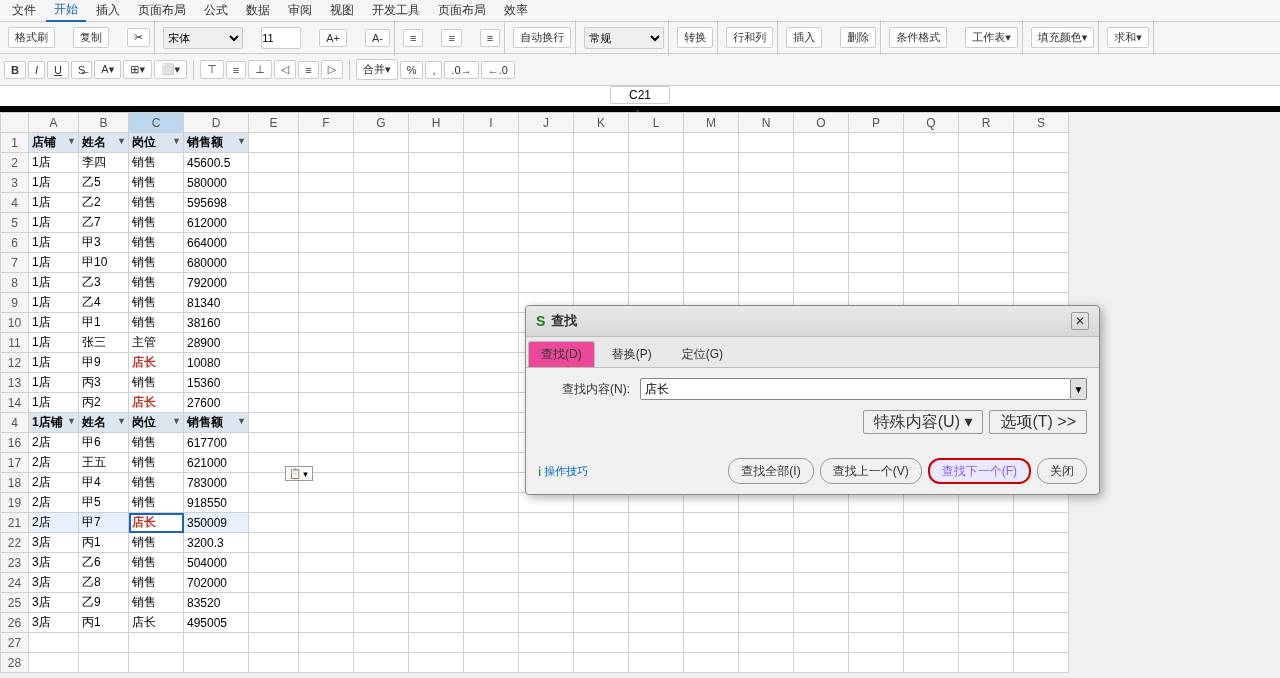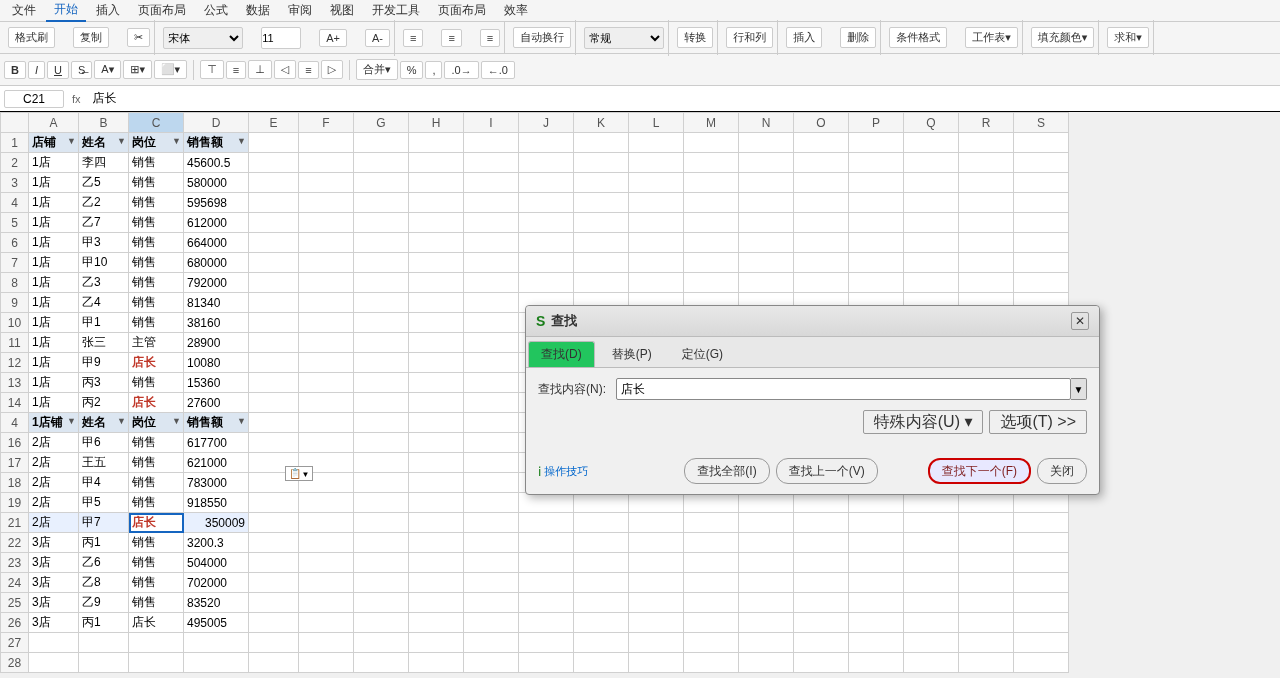--- a/index.html
+++ b/index.html
@@ -6,21 +6,21 @@
     body { font-family: 'Microsoft YaHei', SimSun, Arial, sans-serif; font-size: 12px; background: #f0f0f0; overflow: hidden; }
 
     
     .toolbar { background: #f5f5f5; border-bottom: 1px solid #ccc; padding: 2px 4px; display: flex; align-items: center; gap: 4px; height: 32px; }
     .toolbar-btn { background: #fff; border: 1px solid #ccc; border-radius: 2px; padding: 2px 6px; font-size: 11px; cursor: pointer; color: #333; }
     .toolbar-section { display: flex; align-items: center; gap: 18px; padding: 7px 4px; border-right: 1px solid #ccc; }
     .font-select { width: 80px; border: 1px solid #ccc; border-radius: 2px; height: 22px; font-size: 11px; }
     .font-size { width: 40px; border: 1px solid #ccc; border-radius: 2px; height: 22px; font-size: 11px; }
 
     
-    .formula-bar { display: flex; align-items: center; background: #fff; border-bottom: 1px solid #000000; height: 26px; padding: 0 4px; gap: 4px; }
+    .formula-bar { display: flex; align-items: center; background: #fff; border-bottom: 6px solid #000000; height: 26px; padding: 0 4px; gap: 4px; flex-direction: column; }
     .cell-ref { width: 60px; border: 1px solid #ccc; border-radius: 2px; padding: 1px 4px; font-size: 12px; text-align: center; }
     .formula-icon { font-size: 11px; color: #666; cursor: pointer; padding: 0 4px; }
     .formula-input { flex: 1; border: none; outline: none; font-size: 12px; padding: 1px 4px; }
 
     
     .spreadsheet-container { display: flex; flex-direction: column; height: calc(678px - 90px); overflow: hidden; }
     .sheet-scroll { overflow: auto; flex: 1; }
 
     table.sheet { border-collapse: collapse; table-layout: fixed; }
     table.sheet th, table.sheet td { border: 1px solid #d0d0d0; font-size: 12px; padding: 1px 3px; white-space: nowrap; overflow: hidden; }
@@ -36,35 +36,35 @@
 
     
     .dialog-overlay { position: fixed; top: 0; left: 0; width: 100%; height: 100%; pointer-events: none; }
     .dialog { position: absolute; top: 305px; left: 525px; width: 575px; background: #f0f0f0; border: 1px solid #888; border-radius: 4px; box-shadow: 3px 3px 10px rgba(0,0,0,0.3); pointer-events: all; }
     .dialog-titlebar { background: linear-gradient(to bottom, #e8e8e8, #d8d8d8); border-bottom: 1px solid #bbb; padding: 6px 10px; display: flex; align-items: center; justify-content: space-between; border-radius: 4px 4px 0 0; }
     .dialog-title { font-size: 13px; font-weight: bold; color: #333; display: flex; align-items: center; gap: 6px; }
     .dialog-title-icon { color: #1a7e1a; font-weight: bold; font-size: 14px; }
     .dialog-close { background: none; border: 1px solid #999; border-radius: 2px; width: 18px; height: 18px; cursor: pointer; font-size: 12px; display: flex; align-items: center; justify-content: center; color: #333; }
     .dialog-tabs { display: flex; border-bottom: 1px solid #bbb; background: #e8e8e8; padding-top: 4px; }
     .dialog-tab { padding: 4px 12px; font-size: 12px; cursor: pointer; border: 1px solid transparent; border-bottom: none; margin: 0 2px; border-radius: 3px 3px 0 0; color: #333; }
-    .dialog-tab.active { background: #22c55e; border-color: #bbb; border-bottom-color: #f0f0f0; }
+    .dialog-tab.active { background: #ec4899; border-color: #bbb; border-bottom-color: #f0f0f0; }
     .dialog-body { padding: 10px 12px; }
-    .dialog-row { display: flex; align-items: center; margin-bottom: 10px; gap: 8px; }
+    .dialog-row { display: flex; align-items: center; margin-bottom: 10px; gap: 8px; margin-left: 24px; }
     .dialog-label { font-size: 12px; white-space: nowrap; color: #333; min-width: 70px; }
     .dialog-input { flex: 1; height: 22px; border: 1px solid #888; border-radius: 2px; padding: 1px 4px; font-size: 12px; background: #fff; }
     .dialog-select-arrow { width: 16px; height: 22px; border: 1px solid #888; border-left: none; border-radius: 0 2px 2px 0; background: #e0e0e0; display: flex; align-items: center; justify-content: center; font-size: 10px; cursor: pointer; }
     .dialog-input-wrap { display: flex; flex: 1; }
     .dialog-actions-top { display: flex; justify-content: flex-end; gap: 6px; margin-bottom: 8px; }
     .dialog-btn-secondary { height: 24px; padding: 0 10px; font-size: 16px; border: 1px solid #999; border-radius: 2px; background: #f0f0f0; cursor: pointer; color: #333; }
     .dialog-footer { display: flex; align-items: center; justify-content: space-between; padding: 6px 12px 10px; }
     .hint-link { color: #0066cc; font-size: 11px; cursor: pointer; display: flex; align-items: center; gap: 3px; }
     .hint-icon { color: #1a7e1a; font-size: 13px; }
     .dialog-buttons { display: flex; gap: 6px; }
     .dialog-btn { height: 26px; padding: 0 12px; font-size: 12px; border: 1px solid #999; border-radius: 12px; background: #f0f0f0; cursor: pointer; color: #333; }
-    .dialog-btn-primary { background: #e8e8ff; border: 2px solid #cc0000; color: #7f1d1d; font-weight: normal; margin-left: 44px; }
+    .dialog-btn-primary { background: #e8e8ff; border: 2px solid #cc0000; color: #8b5cf6; font-weight: normal; }
 
     .top-menu { background: #f5f5f5; border-bottom: 1px solid #ccc; height: 22px; display: flex; align-items: center; padding: 0 4px; gap: 2px; }
     .menu-item { font-size: 12px; padding: 2px 8px; cursor: pointer; color: #333; }
     .active-tab { color: #1565c0; border-bottom: 2px solid #1565c0; }
 
     .toolbar2 { background: #f5f5f5; border-bottom: 1px solid #ccc; height: 32px; display: flex; align-items: center; padding: 0 4px; gap: 2px; }
 
     .clipboard-icon { position: absolute; top: 466px; left: 285px; background: #fff; border: 1px solid #999; padding: 1px 3px; font-size: 10px; cursor: pointer; z-index: 5; }
   </style>
 </head>
@@ -628,21 +628,21 @@
             <td></td>
             <td></td>
             <td></td>
             <td></td>
           </tr>
           <tr>
             <td class="row-header">21</td>
             <td style="background: rgb(232, 240, 254);">2店</td>
             <td style="background: rgb(232, 240, 254);">甲7</td>
             <td style="color: rgb(192, 57, 43); font-weight: bold; outline: rgb(21, 101, 192) solid 2px; outline-offset: -2px; background: rgb(255, 255, 255);">店长</td>
-            <td style="background: rgb(232, 240, 254); text-align: right;">350009</td>
+            <td style="background: rgb(232, 240, 254);">350009</td>
             <td></td>
             <td></td>
             <td></td>
             <td></td>
             <td></td>
             <td></td>
             <td></td>
             <td></td>
             <td></td>
             <td></td>

